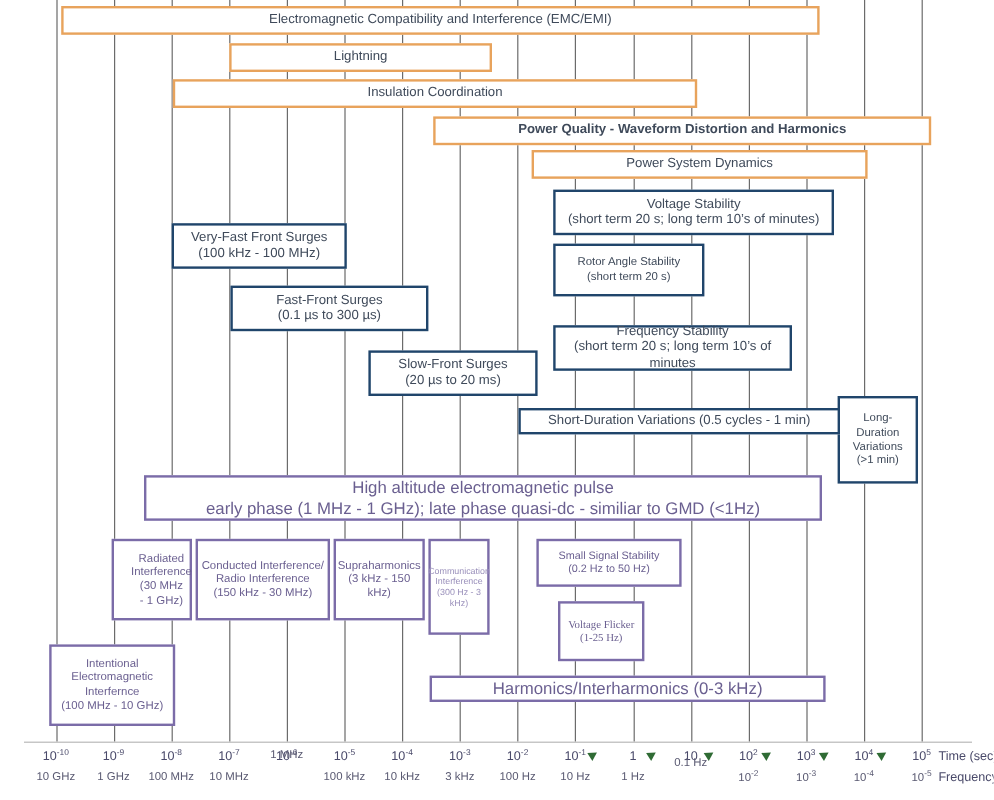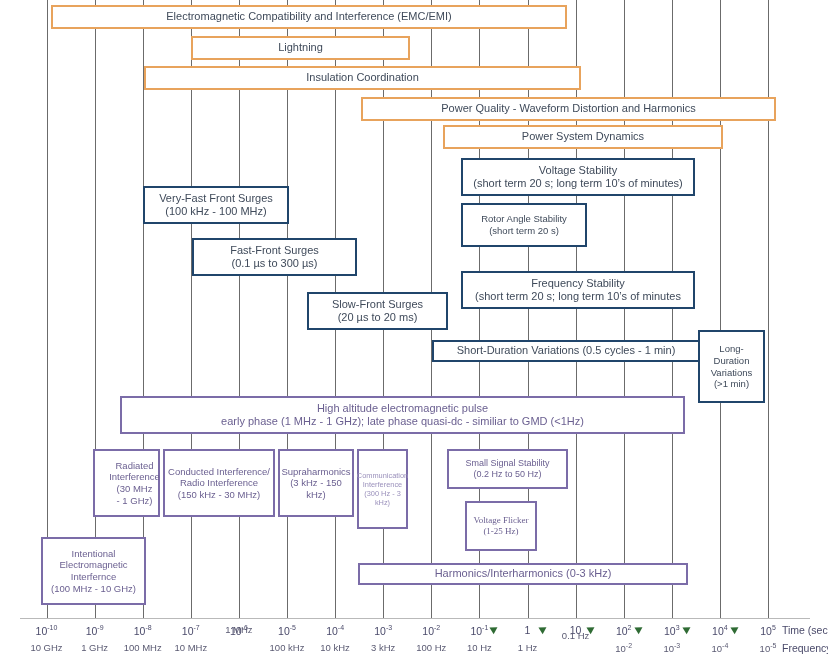--- a/index.html
+++ b/index.html
@@ -57,21 +57,21 @@
     font-size:11px;
   }
   .blue.small{font-size:9.5px;}
   .purple{
     border:2px solid #7B6CA8;
     color:#6a5f90;
     font-size:9.5px;
   }
   .purple.tiny{font-size:7.4px;color:#9a90bb;}
   .purple.mid{font-size:9px;}
-  .purple.wide{font-size:11px;color:#6a5f90;}
+  .purple.wide{font-size:14px;color:#6a5f90;}
 
   .stack{display:flex;flex-direction:column;align-items:center;justify-content:center;width:100%;}
 
   
   .tick{
     position:absolute;
     font-size:10.5px;
     color:#4a4a6a;
     text-align:center;
     transform:translateX(-50%);
@@ -114,36 +114,36 @@
       <div class="gridline" style="left: 479.4px; top: 0px; height: 618px;"></div>
       <div class="gridline" style="left: 527.5px; top: 0px; height: 618px;"></div>
       <div class="gridline" style="left: 575.6px; top: 0px; height: 618px;"></div>
       <div class="gridline" style="left: 623.7px; top: 0px; height: 618px;"></div>
       <div class="gridline" style="left: 671.8px; top: 0px; height: 618px;"></div>
       <div class="gridline" style="left: 719.9px; top: 0px; height: 618px;"></div>
       <div class="gridline" style="left: 768px; top: 0px; height: 618px;"></div>
       <div class="axis-baseline" style="left: 20px; top: 618px; width: 790px;"></div>
     </div>
   <div id="bands">
-      <div class="band orange" style="left: 51px; top: 5px; width: 516px; height: 24px;">
+      <div class="band orange" style="left: 51px; top: 5px; width: 632px; height: 24px;">
         <div class="stack">
           <span class="lbl">Electromagnetic Compatibility and Interference (EMC/EMI)</span>
         </div>
       </div>
       <div class="band orange" style="left: 191px; top: 36px; width: 219px; height: 24px;">
         <div class="stack">
           <span class="lbl">Lightning</span>
         </div>
       </div>
       <div class="band orange" style="left: 144px; top: 66px; width: 437px; height: 24px;">
         <div class="stack">
           <span class="lbl">Insulation Coordination</span>
         </div>
       </div>
-      <div class="band orange" style="left: 361px; top: 97px; width: 415px; height: 24px;">
+      <div class="band orange" style="left: 361px; top: 97px; width: 415px; height: 24px; font-weight: bold;">
         <div class="stack">
           <span class="lbl">Power Quality - Waveform Distortion and Harmonics</span>
         </div>
       </div>
       <div class="band orange" style="left: 443px; top: 125px; width: 280px; height: 24px;">
         <div class="stack">
           <span class="lbl">Power System Dynamics</span>
         </div>
       </div>
       <div class="band blue" style="left: 461px; top: 158px; width: 234px; height: 38px;">
@@ -163,21 +163,21 @@
           <span class="lbl">Rotor Angle Stability</span>
           <span class="sub">(short term 20 s)</span>
         </div>
       </div>
       <div class="band blue" style="left: 192px; top: 238px; width: 165px; height: 38px;">
         <div class="stack">
           <span class="lbl">Fast-Front Surges</span>
           <span class="sub">(0.1 µs to 300 µs)</span>
         </div>
       </div>
-      <div class="band blue" style="left: 461px; top: 271px; width: 234px; height: 38px;">
+      <div class="band blue" style="left: 461px; top: 271px; width: 199px; height: 38px;">
         <div class="stack">
           <span class="lbl">Frequency Stability</span>
           <span class="sub">(short term 20 s; long term 10’s of minutes</span>
         </div>
       </div>
       <div class="band blue" style="left: 307px; top: 292px; width: 141px; height: 38px;">
         <div class="stack">
           <span class="lbl">Slow-Front Surges</span>
           <span class="sub">(20 µs to 20 ms)</span>
         </div>

